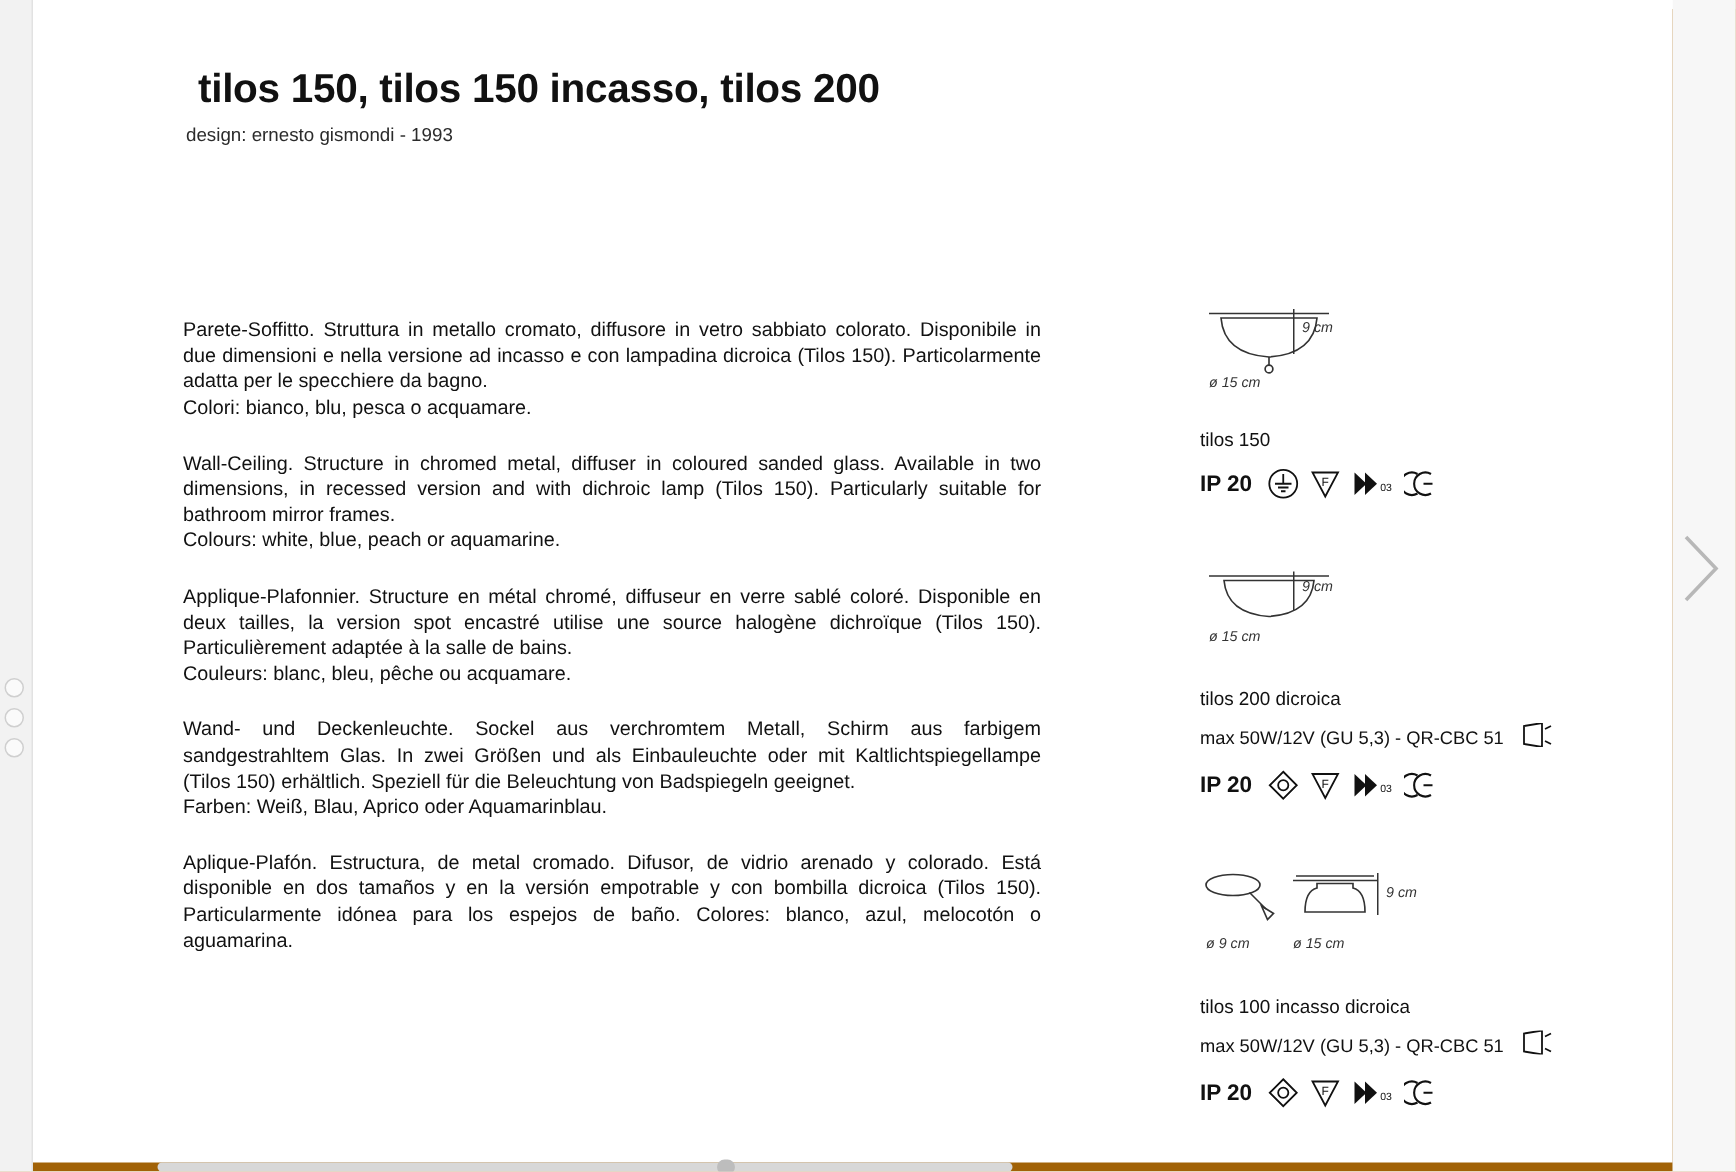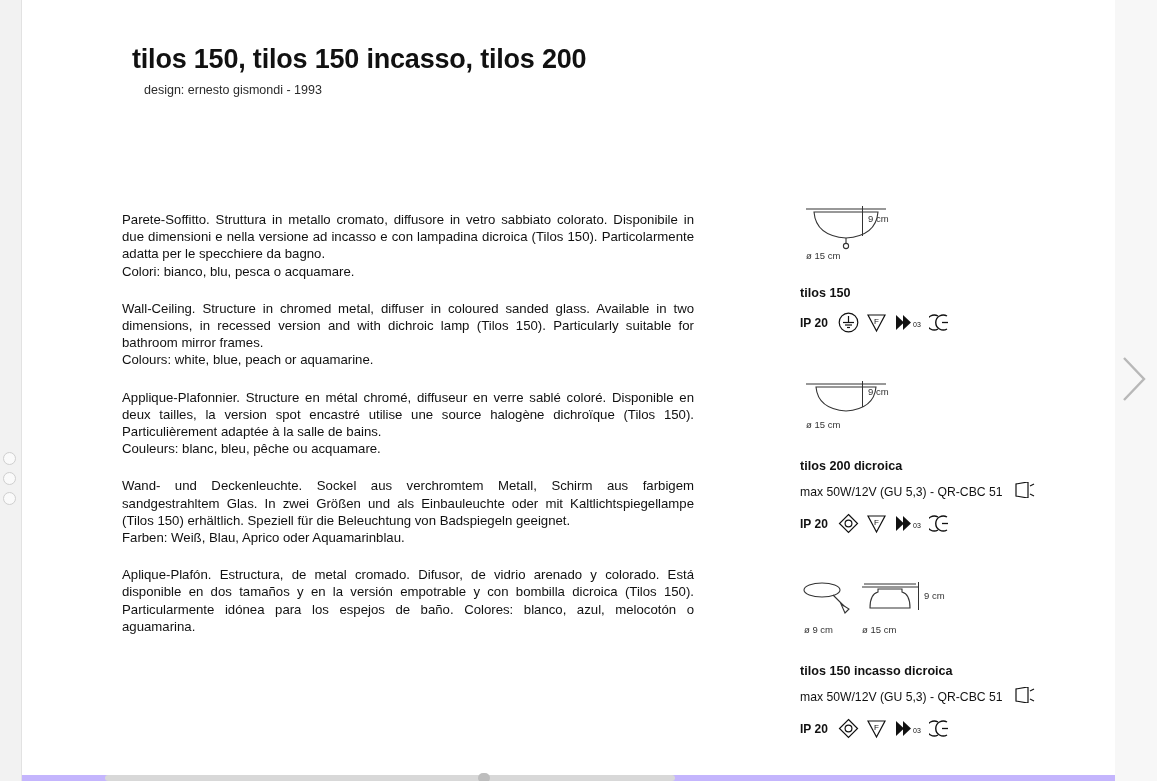--- a/index.html
+++ b/index.html
@@ -7,21 +7,21 @@
     margin: 0; padding: 0;
     width: 1157px; height: 781px;
     background: #ffffff;
     font-family: "Liberation Sans", sans-serif;
     overflow: hidden;
   }
   #page {
     position: relative;
     width: 1157px;
     height: 781px;
-    background: #c4b5fd;
+    background: #a16207;
   }
   
   #sheet {
     position: absolute;
     left: 22px;
     top: 0;
     width: 1093px;
     height: 775px;
     background: #ffffff;
   }
@@ -63,21 +63,21 @@
     position: absolute;
     left: 110px; top: 44px;
     margin: 0;
     font-size: 27px;
     font-weight: bold;
     color: #111111;
     letter-spacing: -0.2px;
   }
   .subtitle {
     position: absolute;
-    left: 122px; top: 83px;
+    left: 102px; top: 83px;
     font-size: 12.5px;
     color: #2b2b2b;
   }
   .body-col {
     position: absolute;
     left: 100px; top: 211px;
     width: 572px;
     font-size: 13.2px;
     line-height: 17.2px;
     color: #111111;
@@ -91,42 +91,43 @@
     left: 778px;
     top: 200px;
     width: 300px;
   }
   .tech-block { position: relative; margin-bottom: 24px; }
   .fig { position: relative; height: 56px; }
   .fig-caption {
     position: absolute;
     font-size: 9.5px;
     color: #333;
+    font-style: italic;
   }
   .prod-name {
     font-size: 12.6px;
-    font-weight: bold;
+    font-weight: normal;
     color: #111;
     margin-top: 10px;
   }
   .prod-spec {
     font-size: 12.2px;
     color: #111;
     margin-top: 9px;
     display: flex;
     align-items: center;
   }
   .prod-spec .lamp-icon { margin-left: 10px; }
   .ip-row {
     display: flex;
     align-items: center;
     margin-top: 12px;
     gap: 7px;
   }
-  .ip-label { font-size: 12px; font-weight: bold; color: #111; margin-right: 3px; }
+  .ip-label { font-size: 15px; font-weight: bold; color: #111; margin-right: 3px; }
   .badge { width: 21px; height: 21px; }
   .badge svg { display: block; }
 
   
   #bottom-scroll {
     position: absolute;
     left: 105px;
     top: 775px;
     width: 570px;
     height: 6px;
@@ -290,21 +291,21 @@
             <path d="M41 26 L49 31 L45 35 Z" fill="none" stroke="#333" stroke-width="1.1"></path>
             <line x1="62" y1="9" x2="118" y2="9" stroke="#333" stroke-width="1.1"></line>
             <line x1="64" y1="6" x2="116" y2="6" stroke="#333" stroke-width="1.1"></line>
             <path d="M78 11 L78 14 Q70 16 70 30 L110 30 Q110 16 102 14 L102 11 Z" fill="none" stroke="#333" stroke-width="1.1"></path>
           </svg>
           <div style="position:absolute;left:118px;top:4px;width:1px;height:28px;background:#333"></div>
           <span class="fig-caption" style="left:124px;top:12px">9 cm</span>
           <span class="fig-caption" style="left:4px;top:46px">ø 9 cm</span>
           <span class="fig-caption" style="left:62px;top:46px">ø 15 cm</span>
         </div>
-        <div class="prod-name" style="margin-top:30px">tilos 150 incasso dicroica</div>
+        <div class="prod-name" style="margin-top:30px">tilos 100 incasso dicroica</div>
         <div class="prod-spec">
           <span>max 50W/12V (GU 5,3) - QR-CBC 51</span>
           <span class="lamp-icon">
             <svg width="22" height="16" viewBox="0 0 22 16">
               <path d="M3 2 L3 14 L15 16 L15 0 Z" fill="none" stroke="#111" stroke-width="1.2"></path>
               <line x1="17" y1="4" x2="21" y2="2" stroke="#111" stroke-width="1.2"></line>
               <line x1="17" y1="12" x2="21" y2="14" stroke="#111" stroke-width="1.2"></line>
             </svg>
           </span>
         </div>

